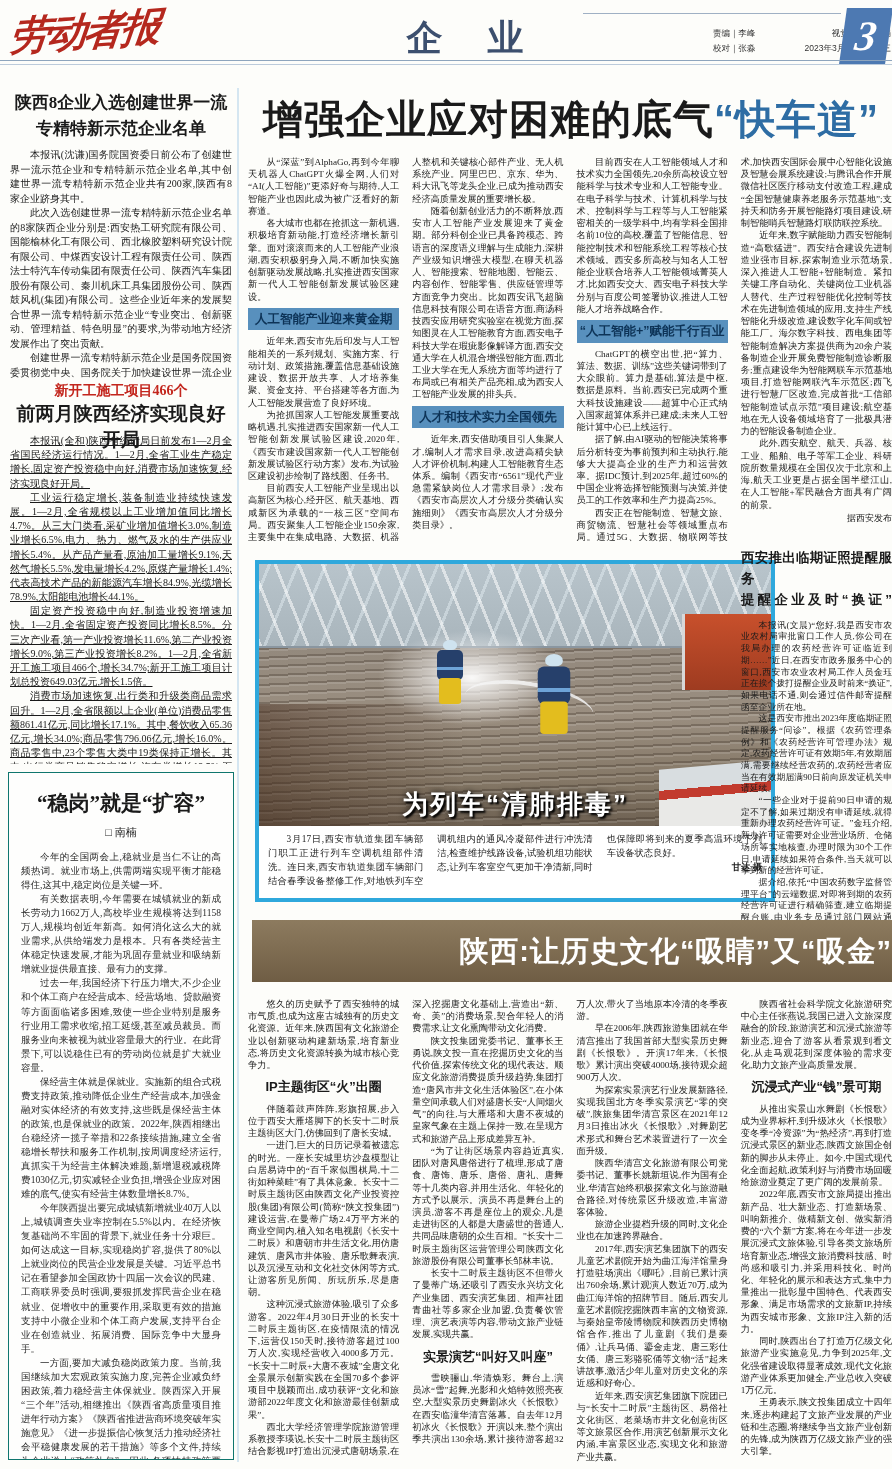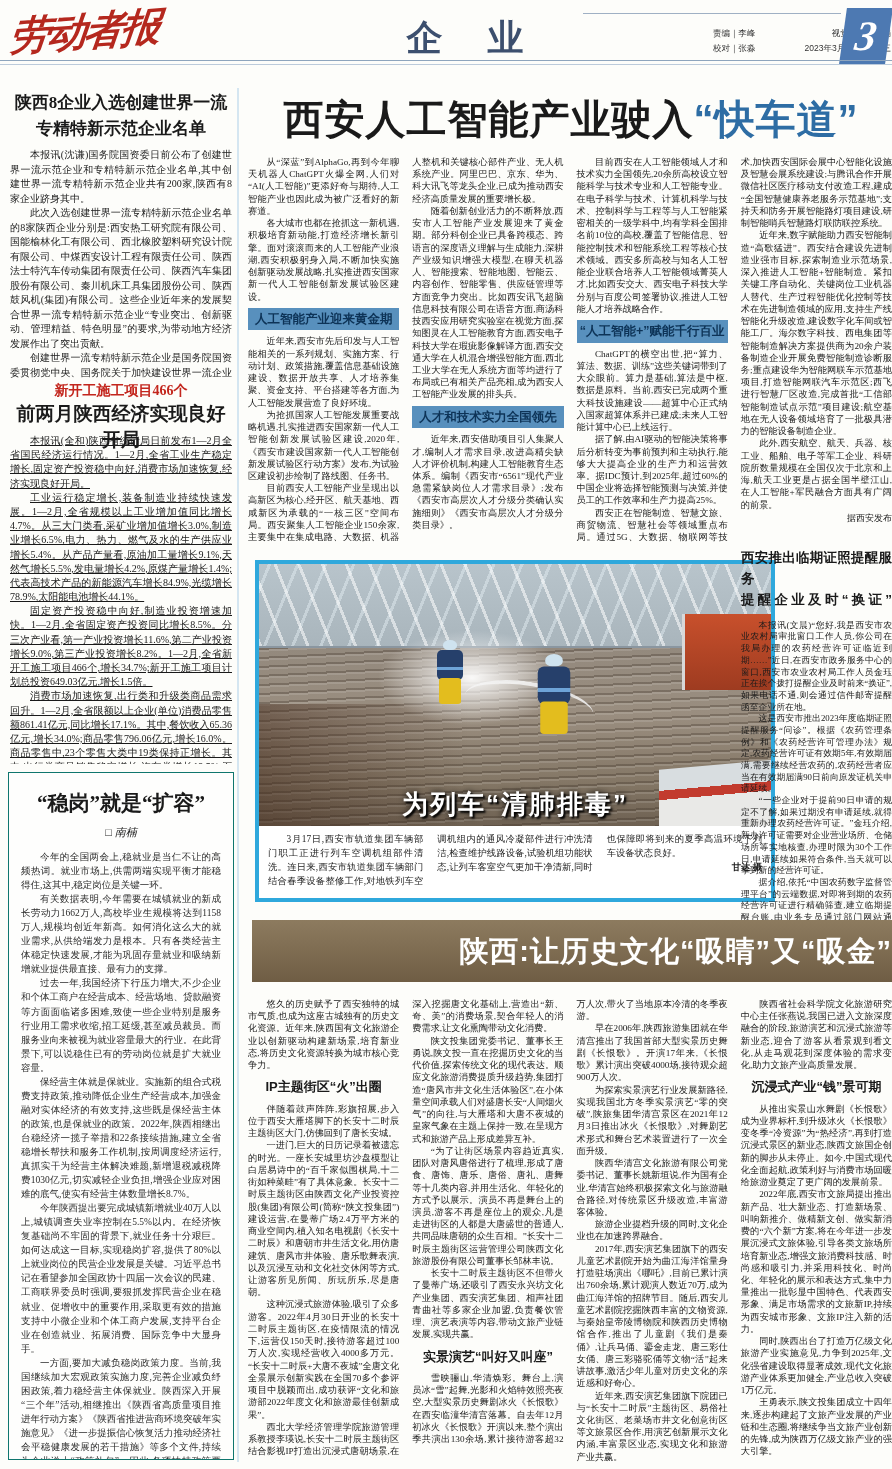--- a/index.html
+++ b/index.html
@@ -16,21 +16,21 @@
   .header-rule{left:0;top:60px;width:892px;height:3px;border-top:1.5px solid #8ea5bd;border-bottom:1px solid #bccbdb;}
   .vdivider{left:237px;top:88px;width:2px;height:1374px;background:#d5e6f1;}
   
   .artA-head{left:8px;top:90px;width:226px;text-align:center;font-size:17px;font-weight:bold;line-height:1.5;}
   .artA-body{left:10px;top:148px;width:222px;height:230px;overflow:hidden;font-size:10px;line-height:1.45;text-align:justify;}
   .artB-redhead{left:8px;top:382px;width:226px;text-align:center;font-size:14px;font-weight:bold;color:#c3261d;}
   .artB-head{left:8px;top:401px;width:226px;text-align:center;font-size:19px;font-weight:bold;}
   .artB-body{left:10px;top:434px;width:222px;height:330px;overflow:hidden;font-size:10px;line-height:1.42;text-align:justify;text-decoration:underline;}
   .opinion-box{left:8px;top:772px;width:200px;height:662px;border:1px solid #0f766e;padding:12px;overflow:hidden;background:#fefefd;}
   .opinion-title{text-align:center;font-size:21px;font-weight:bold;margin:4px 0 8px;}
-  .opinion-byline{text-align:center;font-size:11px;margin-bottom:10px;font-style:italic;}
+  .opinion-byline{text-align:center;font-size:11px;margin-bottom:10px;}
   .opinion-body{font-size:9.5px;line-height:1.48;text-align:justify;color:#2a2a2a;}
   
   .main-headline{left:250px;top:92px;width:642px;text-align:center;font-size:40px;font-weight:900;font-family:"Liberation Sans","DejaVu Sans",sans-serif;letter-spacing:1px;white-space:nowrap;}
   .main-headline .blue{color:#2e6da4;}
   .center-article{left:248px;top:156px;width:644px;height:390px;column-count:4;column-gap:13px;font-size:9.2px;line-height:1.33;text-align:justify;overflow:hidden;}
   .bar-subhead{background:#5890bd;color:#0d3357;font-weight:bold;font-size:12.5px;text-align:center;padding:3px 0;margin:5px 0;font-family:"Liberation Sans",sans-serif;break-inside:avoid;}
   .attribution{text-align:right;font-size:9px;text-indent:0;margin-top:2px;}
   
   .photo-fig{left:255px;top:560px;width:512px;border:4px solid #2fa8dc;background:#fff;}
   .photo-img{position:relative;height:262px;overflow:hidden;background:linear-gradient(180deg,#b3bfc6 0,#a8b4bb 78px,#93897d 82px,#9a8e80 150px,#857867 215px,#6e6152 262px);}
@@ -101,21 +101,21 @@
       <p>今年的全国两会上,稳就业是当仁不让的高频热词。就业市场上,供需两端实现平衡才能稳得住,这其中,稳定岗位是关键一环。</p>
       <p>有关数据表明,今年需要在城镇就业的新成长劳动力1662万人,高校毕业生规模将达到1158万人,规模均创近年新高。如何消化这么大的就业需求,从供给端发力是根本。只有各类经营主体稳定快速发展,才能为巩固存量就业和吸纳新增就业提供最直接、最有力的支撑。</p>
       <p>过去一年,我国经济下行压力增大,不少企业和个体工商户在经营成本、经营场地、贷款融资等方面面临诸多困难,致使一些企业特别是服务行业用工需求收缩,招工延缓,甚至减员裁员。而服务业向来被视为就业容量最大的行业。在此背景下,可以说稳住已有的劳动岗位就是扩大就业容量。</p>
       <p>保经营主体就是保就业。实施新的组合式税费支持政策,推动降低企业生产经营成本,加强金融对实体经济的有效支持,这些既是保经营主体的政策,也是保就业的政策。2022年,陕西相继出台稳经济一揽子举措和22条接续措施,建立全省稳增长帮扶和服务工作机制,按周调度经济运行,真抓实干为经营主体解决难题,新增退税减税降费1030亿元,切实减轻企业负担,增强企业应对困难的底气,使实有经营主体数量增长8.7%。</p>
       <p>今年陕西提出要完成城镇新增就业40万人以上,城镇调查失业率控制在5.5%以内。在经济恢复基础尚不牢固的背景下,就业任务十分艰巨。如何达成这一目标,实现稳岗扩容,提供了80%以上就业岗位的民营企业发展是关键。习近平总书记在看望参加全国政协十四届一次会议的民建、工商联界委员时强调,要狠抓发挥民营企业在稳就业、促增收中的重要作用,采取更有效的措施支持中小微企业和个体工商户发展,支持平台企业在创造就业、拓展消费、国际竞争中大显身手。</p>
       <p>一方面,要加大减负稳岗政策力度。当前,我国继续加大宏观政策实施力度,完善企业减负纾困政策,着力稳经营主体保就业。陕西深入开展“三个年”活动,相继推出《陕西省高质量项目推进年行动方案》《陕西省推进营商环境突破年实施意见》《进一步提振信心恢复活力推动经济社会平稳健康发展的若干措施》等多个文件,持续为企业送上“政策礼包”。因此,各项扶持政策要尽快落地,确保普惠政策能够精准“滴灌”,及时给予企业扶持,帮助他们渡过难关,从而稳定就业。</p>
     </div>
 </div>
 
 <div class="abs main-headline">
-  <span>西安人工智能产业驶入</span><span class="blue">“快车道”</span>
+  <span>增强企业应对困难的底气</span><span class="blue">“快车道”</span>
 </div>
 
 <div class="abs center-article">
   <div>
       <p>从“深蓝”到AlphaGo,再到今年聊天机器人ChatGPT火爆全网,人们对“AI(人工智能)”更添好奇与期待,人工智能产业也因此成为被广泛看好的新赛道。</p>
       <p>各大城市也都在抢抓这一新机遇,积极培育新动能,打造经济增长新引擎。面对滚滚而来的人工智能产业浪潮,西安积极躬身入局,不断加快实施创新驱动发展战略,扎实推进西安国家新一代人工智能创新发展试验区建设。</p>
     </div>
   <div class="bar-subhead">人工智能产业迎来黄金期</div>
   <div>
       <p>近年来,西安市先后印发与人工智能相关的一系列规划、实施方案、行动计划、政策措施,覆盖信息基础设施建设、数据开放共享、人才培养集聚、资金支持、平台搭建等各方面,为人工智能发展营造了良好环境。</p>

